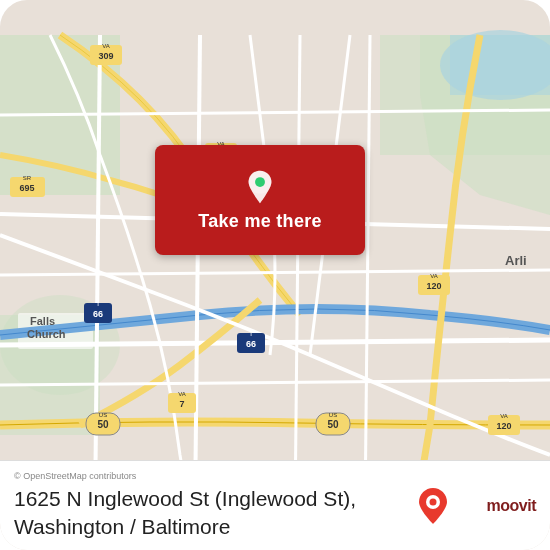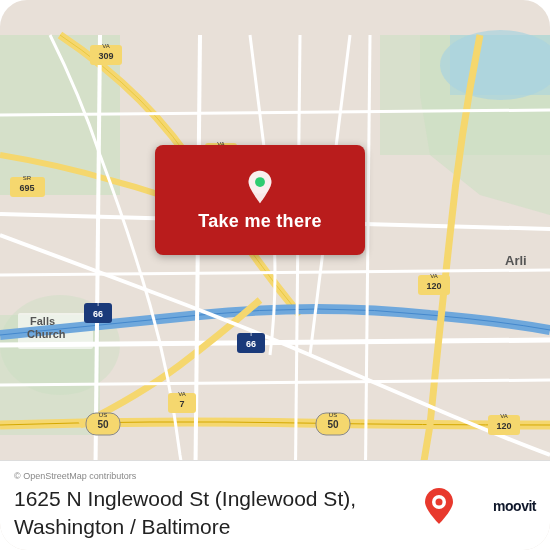--- a/index.html
+++ b/index.html
@@ -106,23 +106,23 @@
       flex-shrink: 0;
       margin-left: 12px;
     }
 
     #moovit-icon {
       width: 32px;
       height: 38px;
     }
 
     #moovit-text {
-      font-size: 14px;
+      font-size: 16px;
       font-weight: bold;
-      color: #0f172a;
+      color: #7f1d1d;
       letter-spacing: -0.5px;
       margin-left: 34px;
     }
   </style>
 </head>
 <body>
 
 <div id="map-container">
 
   <div id="map-bg"></div>

